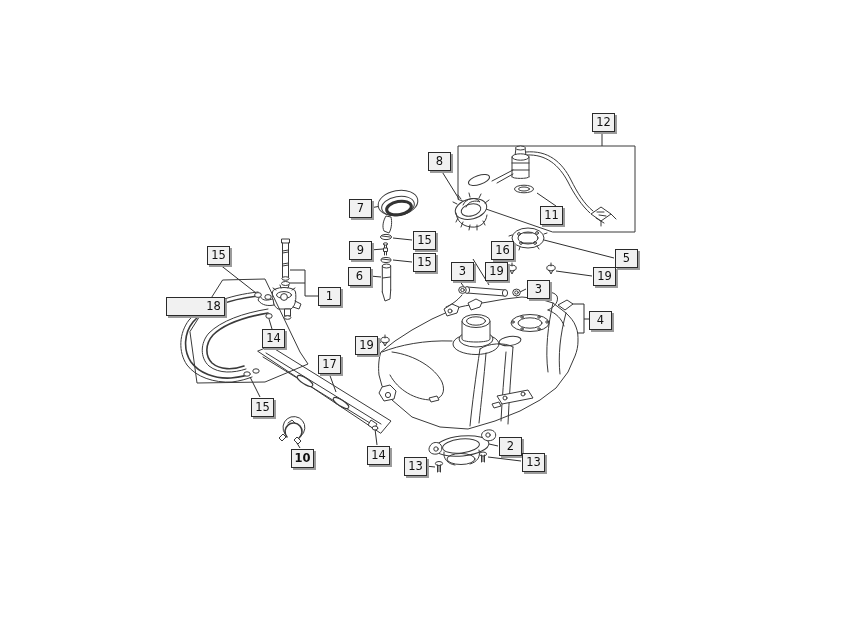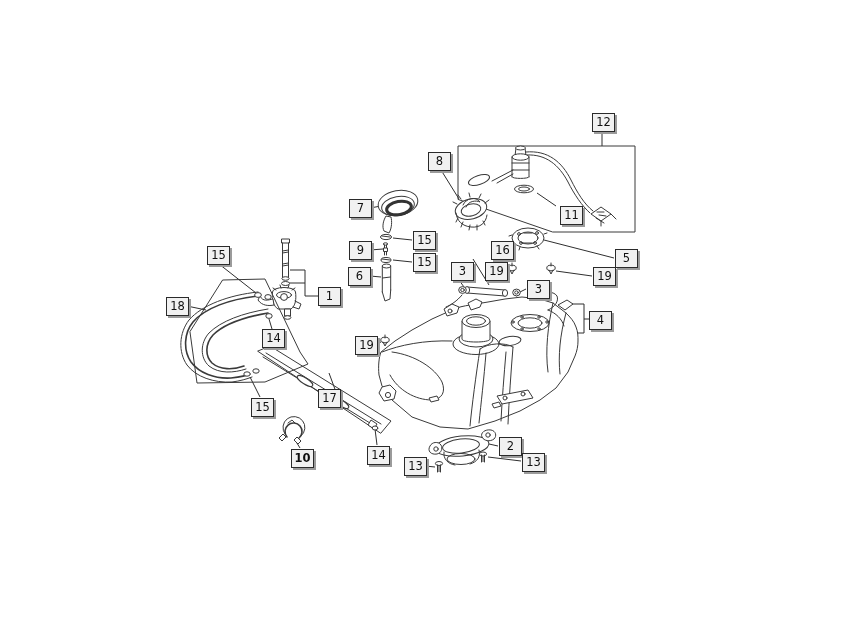--- a/index.html
+++ b/index.html
@@ -274,21 +274,21 @@
 
 <div class="callout" style="left: 592px; top: 113px; text-align: center;">
     <span class="callout-num">12</span>
   </div>
     <div class="callout" style="left: 428px; top: 152px;">
     <span class="callout-num">8</span>
   </div>
     <div class="callout" style="left: 349px; top: 199px;">
     <span class="callout-num">7</span>
   </div>
-    <div class="callout" style="left: 560px; top: 206px;">
+    <div class="callout" style="left: 540px; top: 206px;">
     <span class="callout-num">11</span>
   </div>
     <div class="callout" style="left: 615px; top: 249px;">
     <span class="callout-num">5</span>
   </div>
     <div class="callout" style="left: 413px; top: 231px;">
     <span class="callout-num">15</span>
   </div>
     <div class="callout" style="left: 349px; top: 241px;">
     <span class="callout-num">9</span>
@@ -313,33 +313,33 @@
   </div>
     <div class="callout" style="left: 527px; top: 280px;">
     <span class="callout-num">3</span>
   </div>
     <div class="callout" style="left: 207px; top: 246px;">
     <span class="callout-num">15</span>
   </div>
     <div class="callout" style="left: 318px; top: 287px;">
     <span class="callout-num">1</span>
   </div>
-    <div class="callout" style="left: 166px; top: 297px;">
+    <div class="callout" style="left: 166px; top: 297px; padding-left: 36px;">
     <span class="callout-num">18</span>
   </div>
     <div class="callout" style="left: 589px; top: 311px;">
     <span class="callout-num">4</span>
   </div>
     <div class="callout" style="left: 262px; top: 329px;">
     <span class="callout-num">14</span>
   </div>
     <div class="callout" style="left: 355px; top: 336px;">
     <span class="callout-num">19</span>
   </div>
-    <div class="callout" style="left: 318px; top: 355px; margin-top: 34px;">
+    <div class="callout" style="left: 318px; top: 355px;">
     <span class="callout-num">17</span>
   </div>
     <div class="callout" style="left: 251px; top: 398px;">
     <span class="callout-num">15</span>
   </div>
     <div class="callout" style="left: 291px; top: 449px; font-weight: bold;">
     <span class="callout-num">10</span>
   </div>
     <div class="callout" style="left: 367px; top: 446px;">
     <span class="callout-num">14</span>

